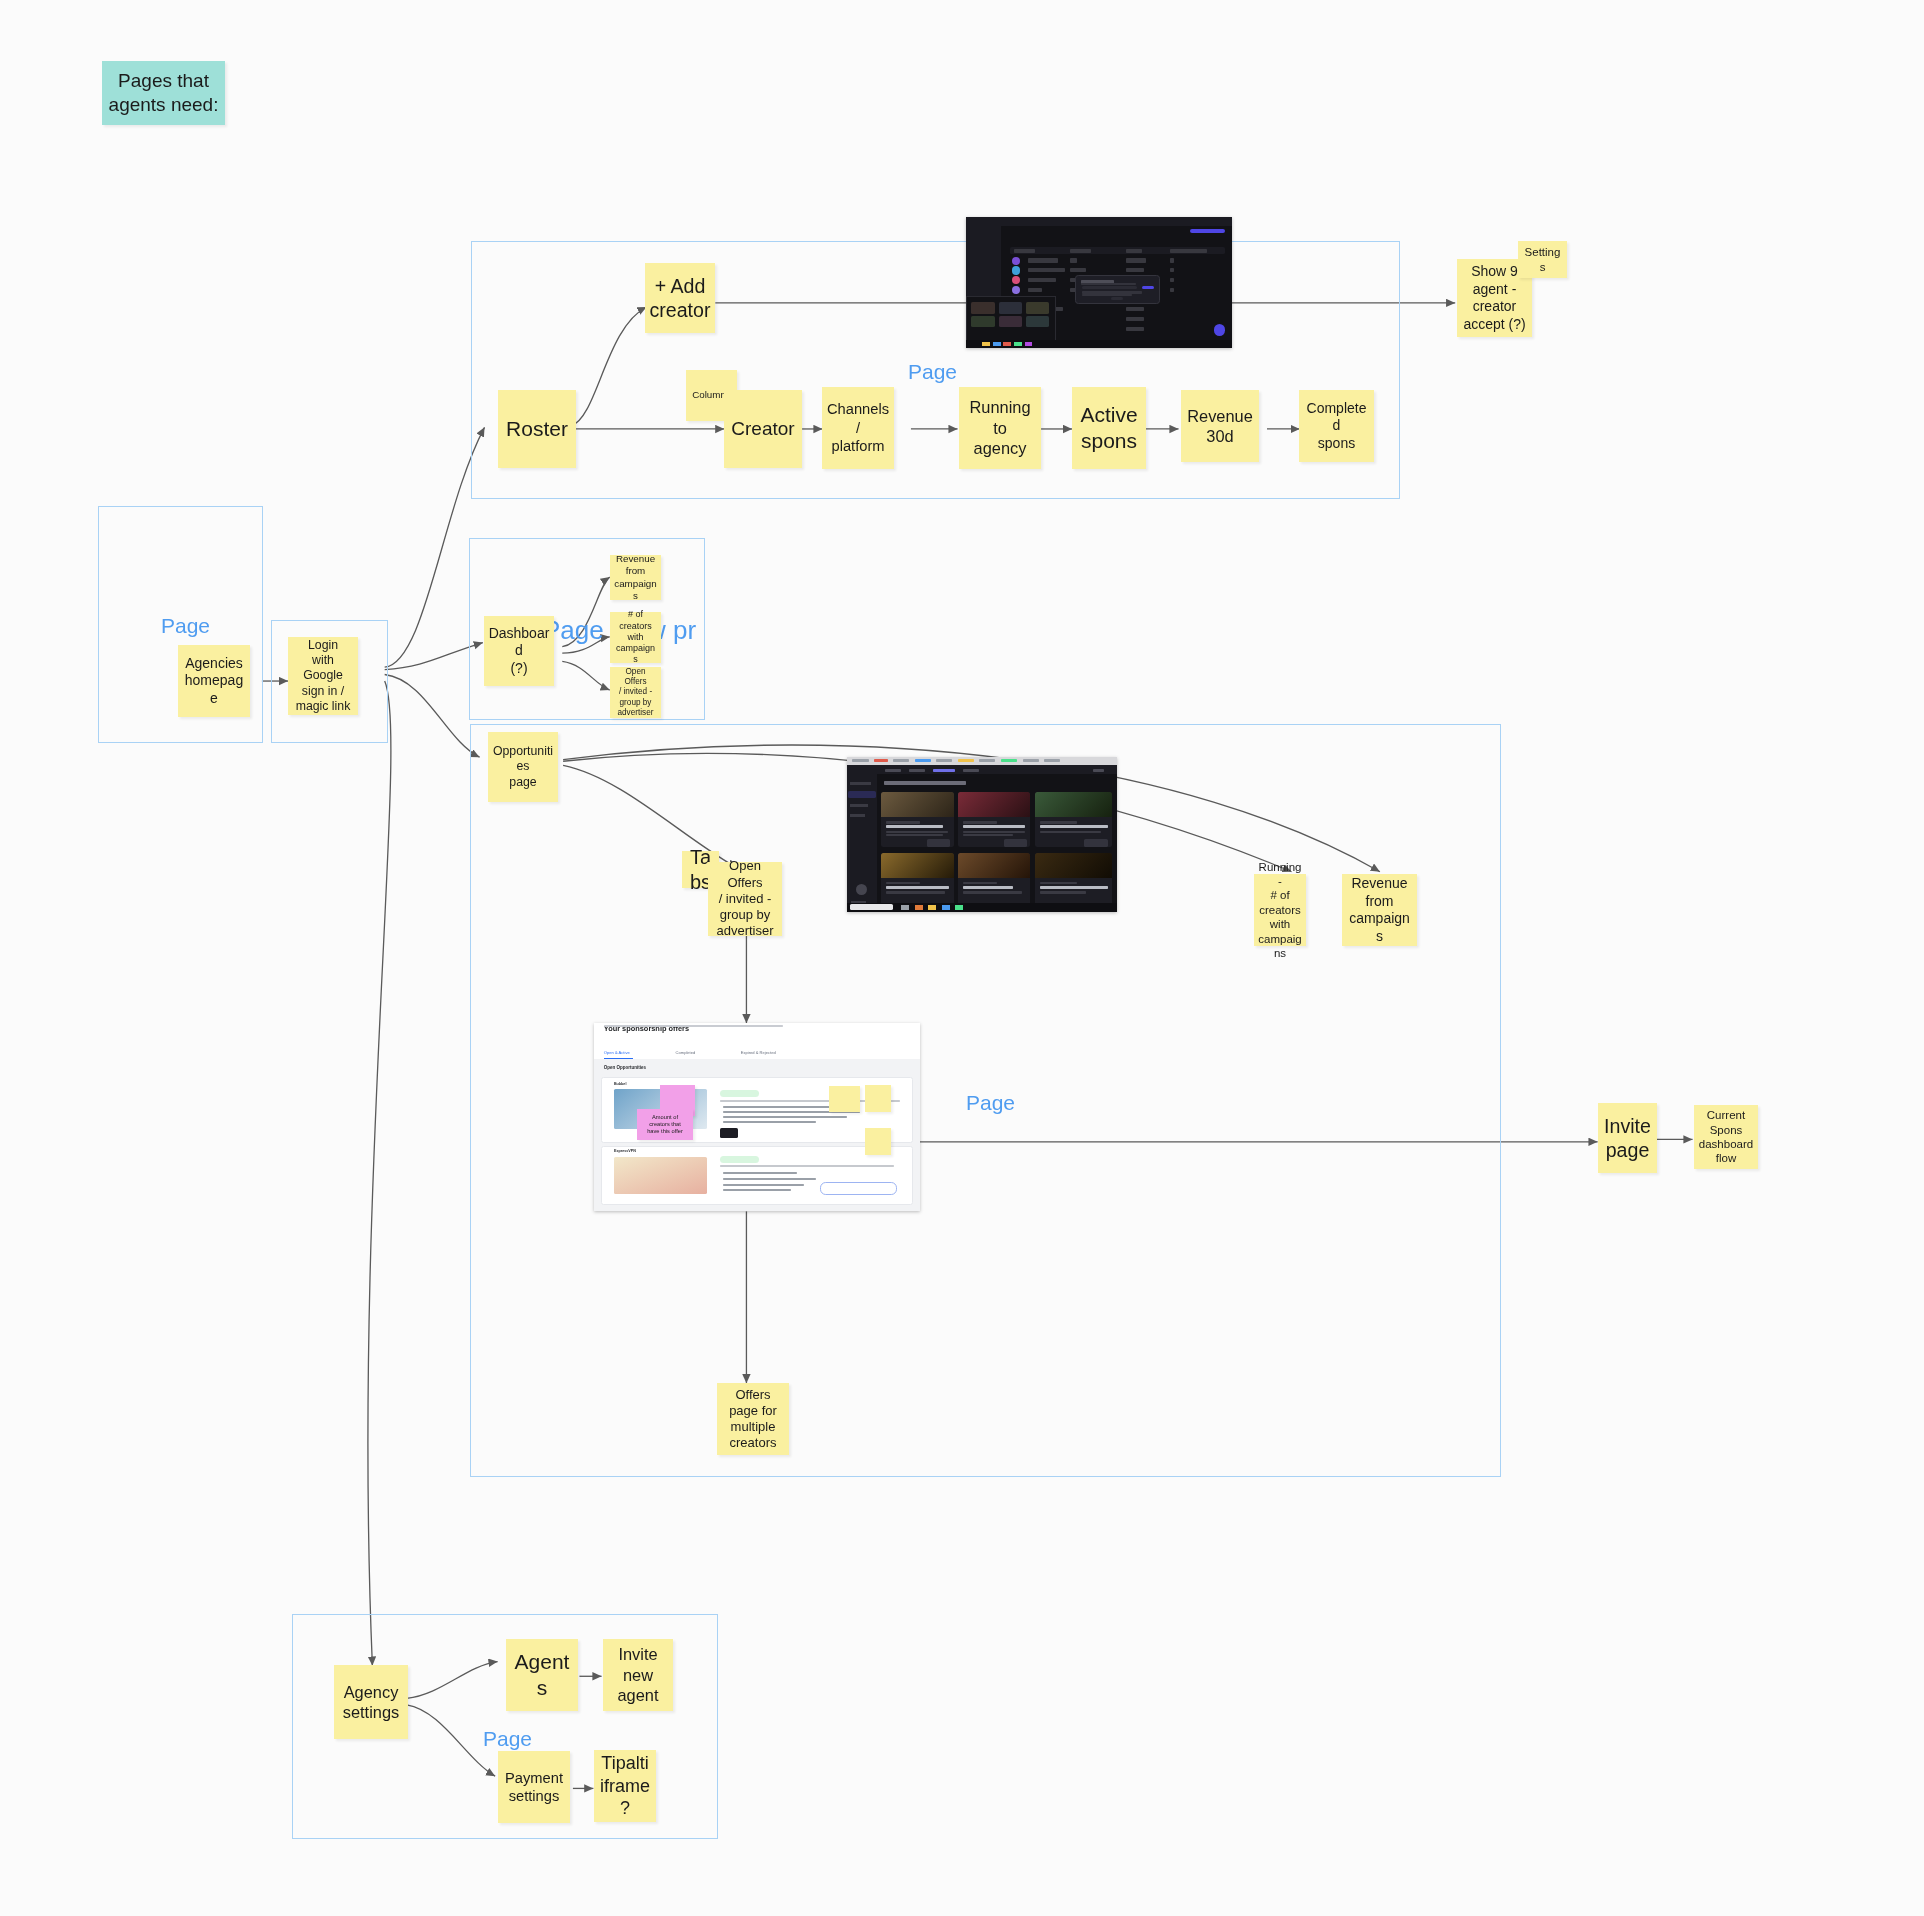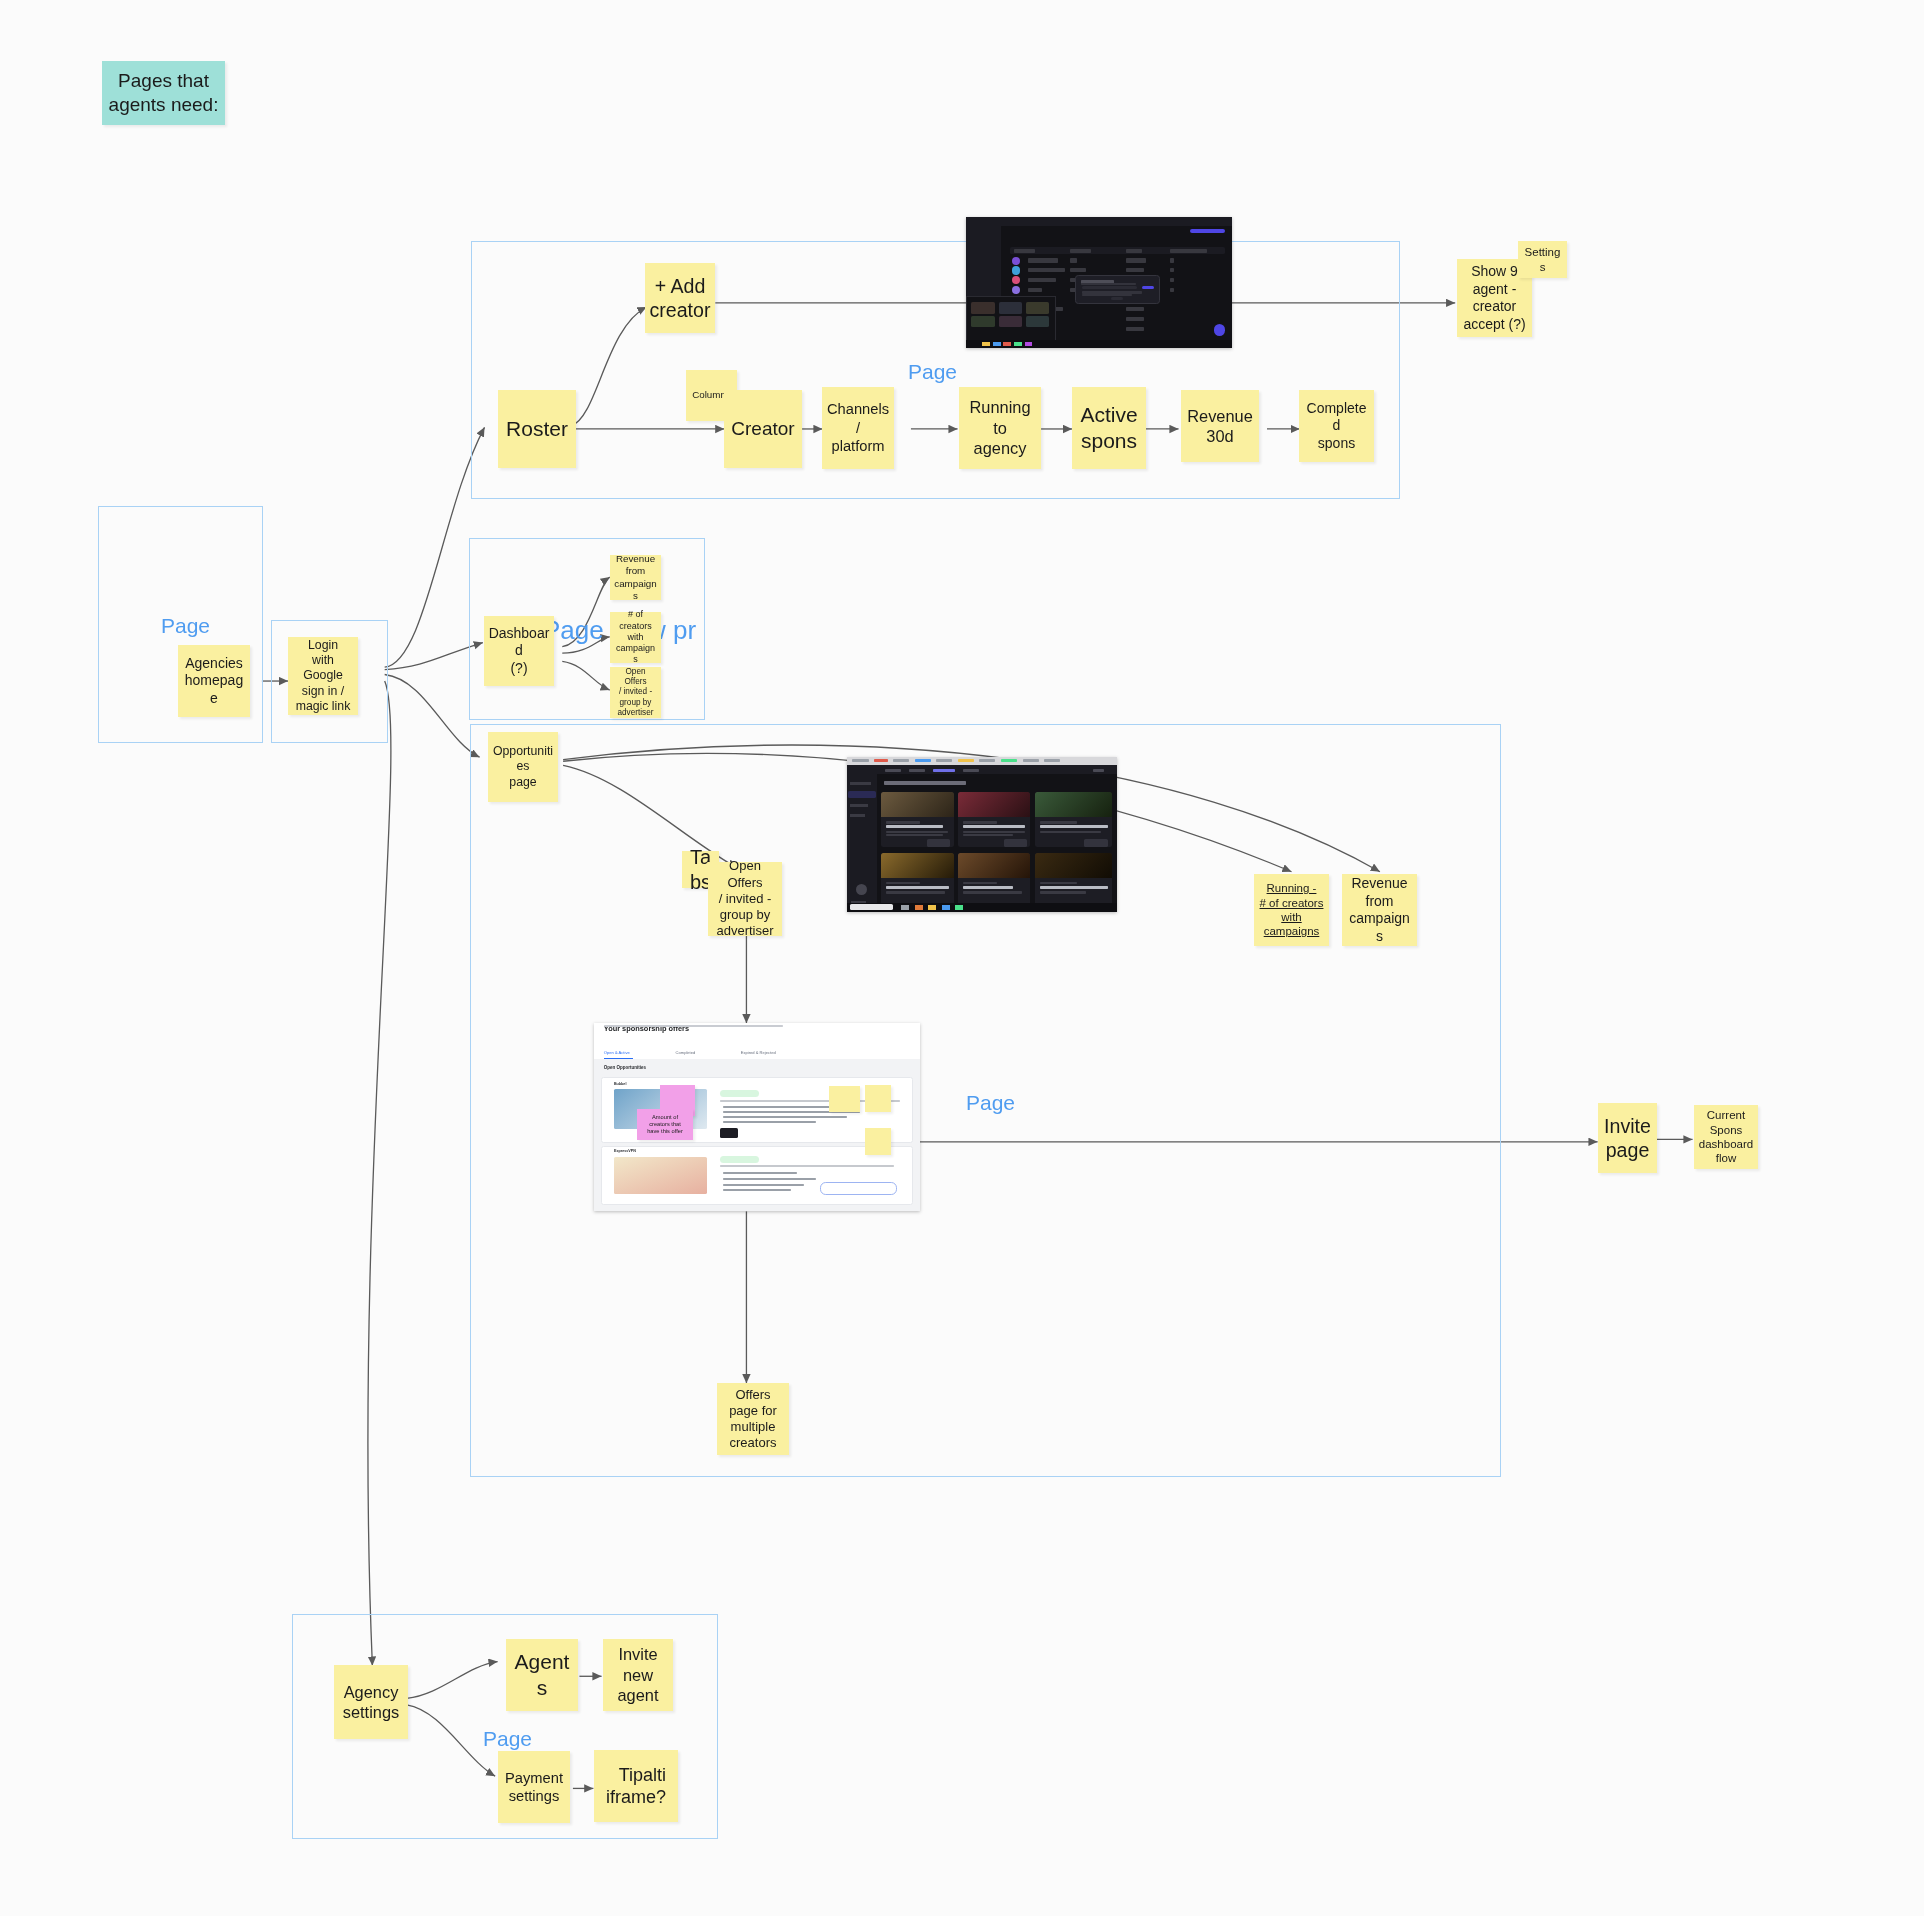--- a/index.html
+++ b/index.html
@@ -451,21 +451,21 @@
   <div class="note" style="left:488px;top:732px;width:70px;height:70px;font-size:12.3px;">Opportunities
 page</div>
 
   <div class="note" style="left:682px;top:851px;width:37px;height:37px;font-size:20px;">Tabs</div>
 
   <div class="note" style="left:708px;top:862px;width:74px;height:74px;font-size:13px;">Open Offers
 / invited -
 group by
 advertiser</div>
 
-  <div class="note" style="left:1254px;top:874px;width:75px;height:72px;font-size:11.5px;text-decoration:underline;">Running -
+  <div class="note" style="left:1254px;top:874px;width:52px;height:72px;font-size:11.5px;">Running -
 # of creators
 with
 campaigns</div>
 
   <div class="note" style="left:1342px;top:874px;width:75px;height:72px;font-size:14px;">Revenue
 from
 campaigns</div>
 
   <div class="note" style="left:717px;top:1383px;width:72px;height:72px;font-size:13px;">Offers
 page for
@@ -493,17 +493,17 @@
 
   <div class="note" style="left:506px;top:1639px;width:72px;height:72px;font-size:21px;">Agents</div>
 
   <div class="note" style="left:603px;top:1639px;width:70px;height:72px;font-size:16.4px;">Invite
 new
 agent</div>
 
   <div class="note" style="left:498px;top:1751px;width:72px;height:72px;font-size:14.7px;">Payment
 settings</div>
 
-  <div class="note" style="left:594px;top:1750px;width:84px;height:72px;font-size:18px;text-align:right;">Tipalti
+  <div class="note" style="left:594px;top:1750px;width:62px;height:72px;font-size:18px;">Tipalti
 iframe?</div>
 
 </div>
 
 
 </body></html>

